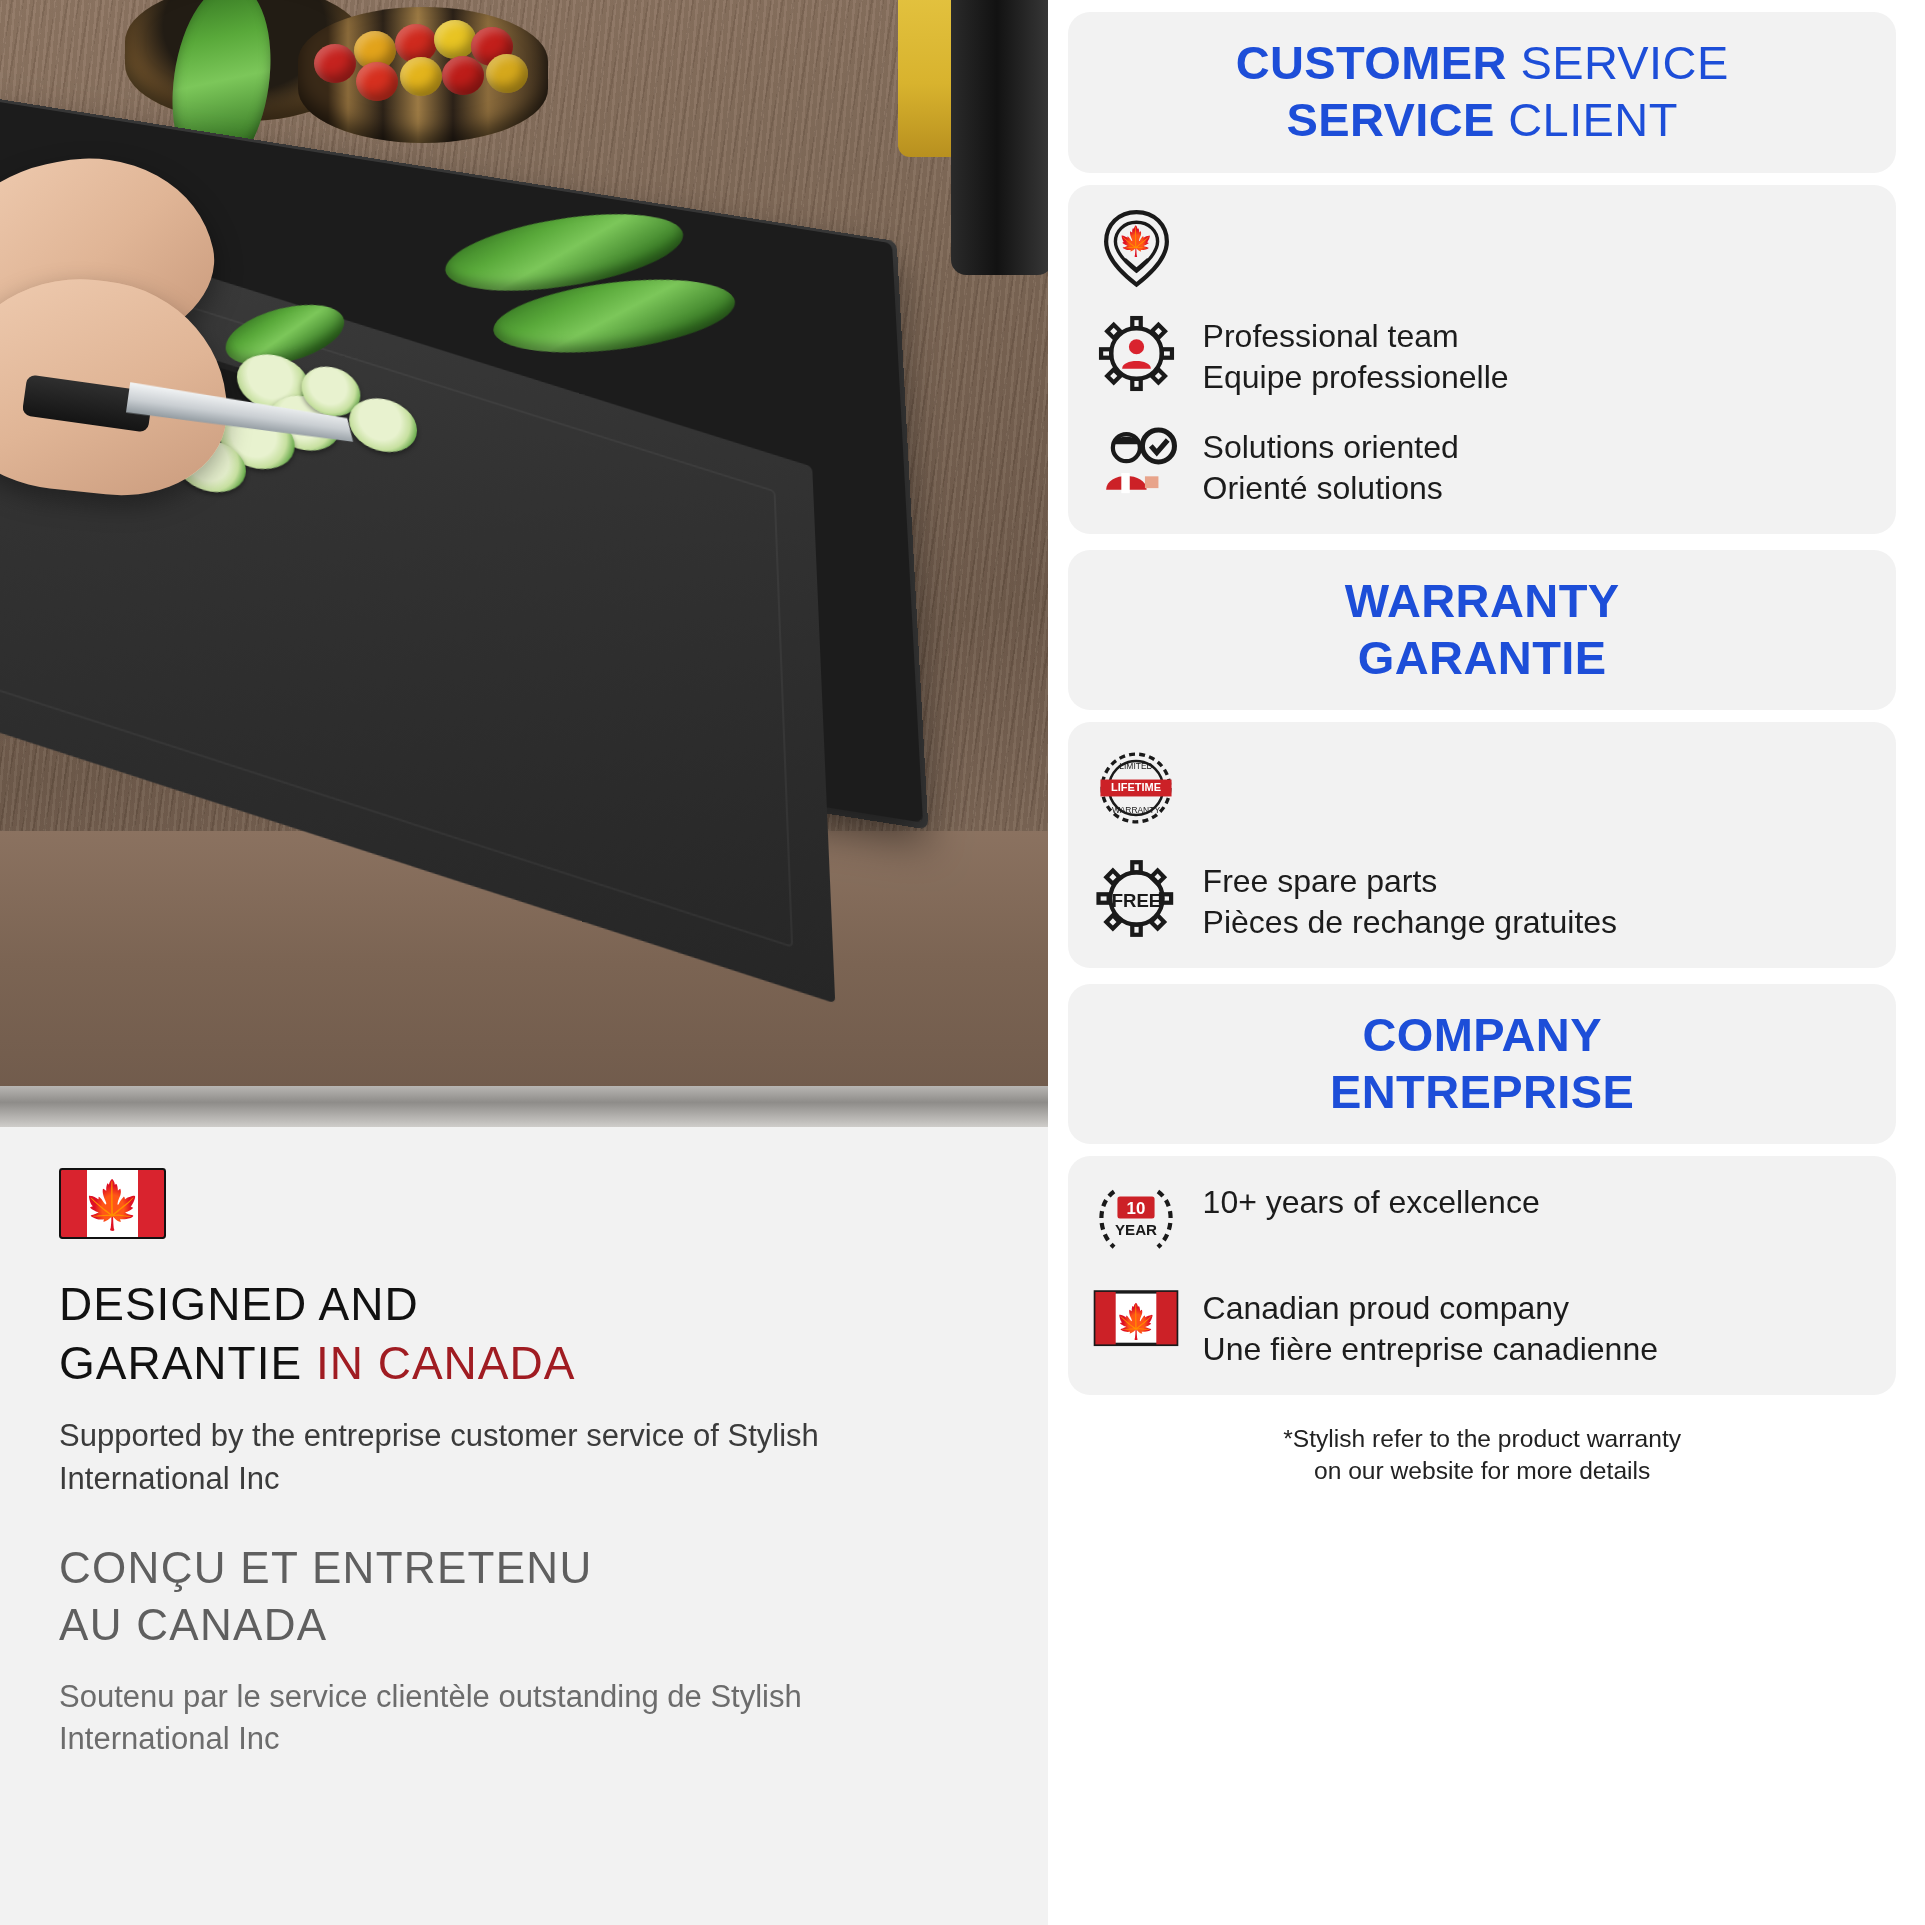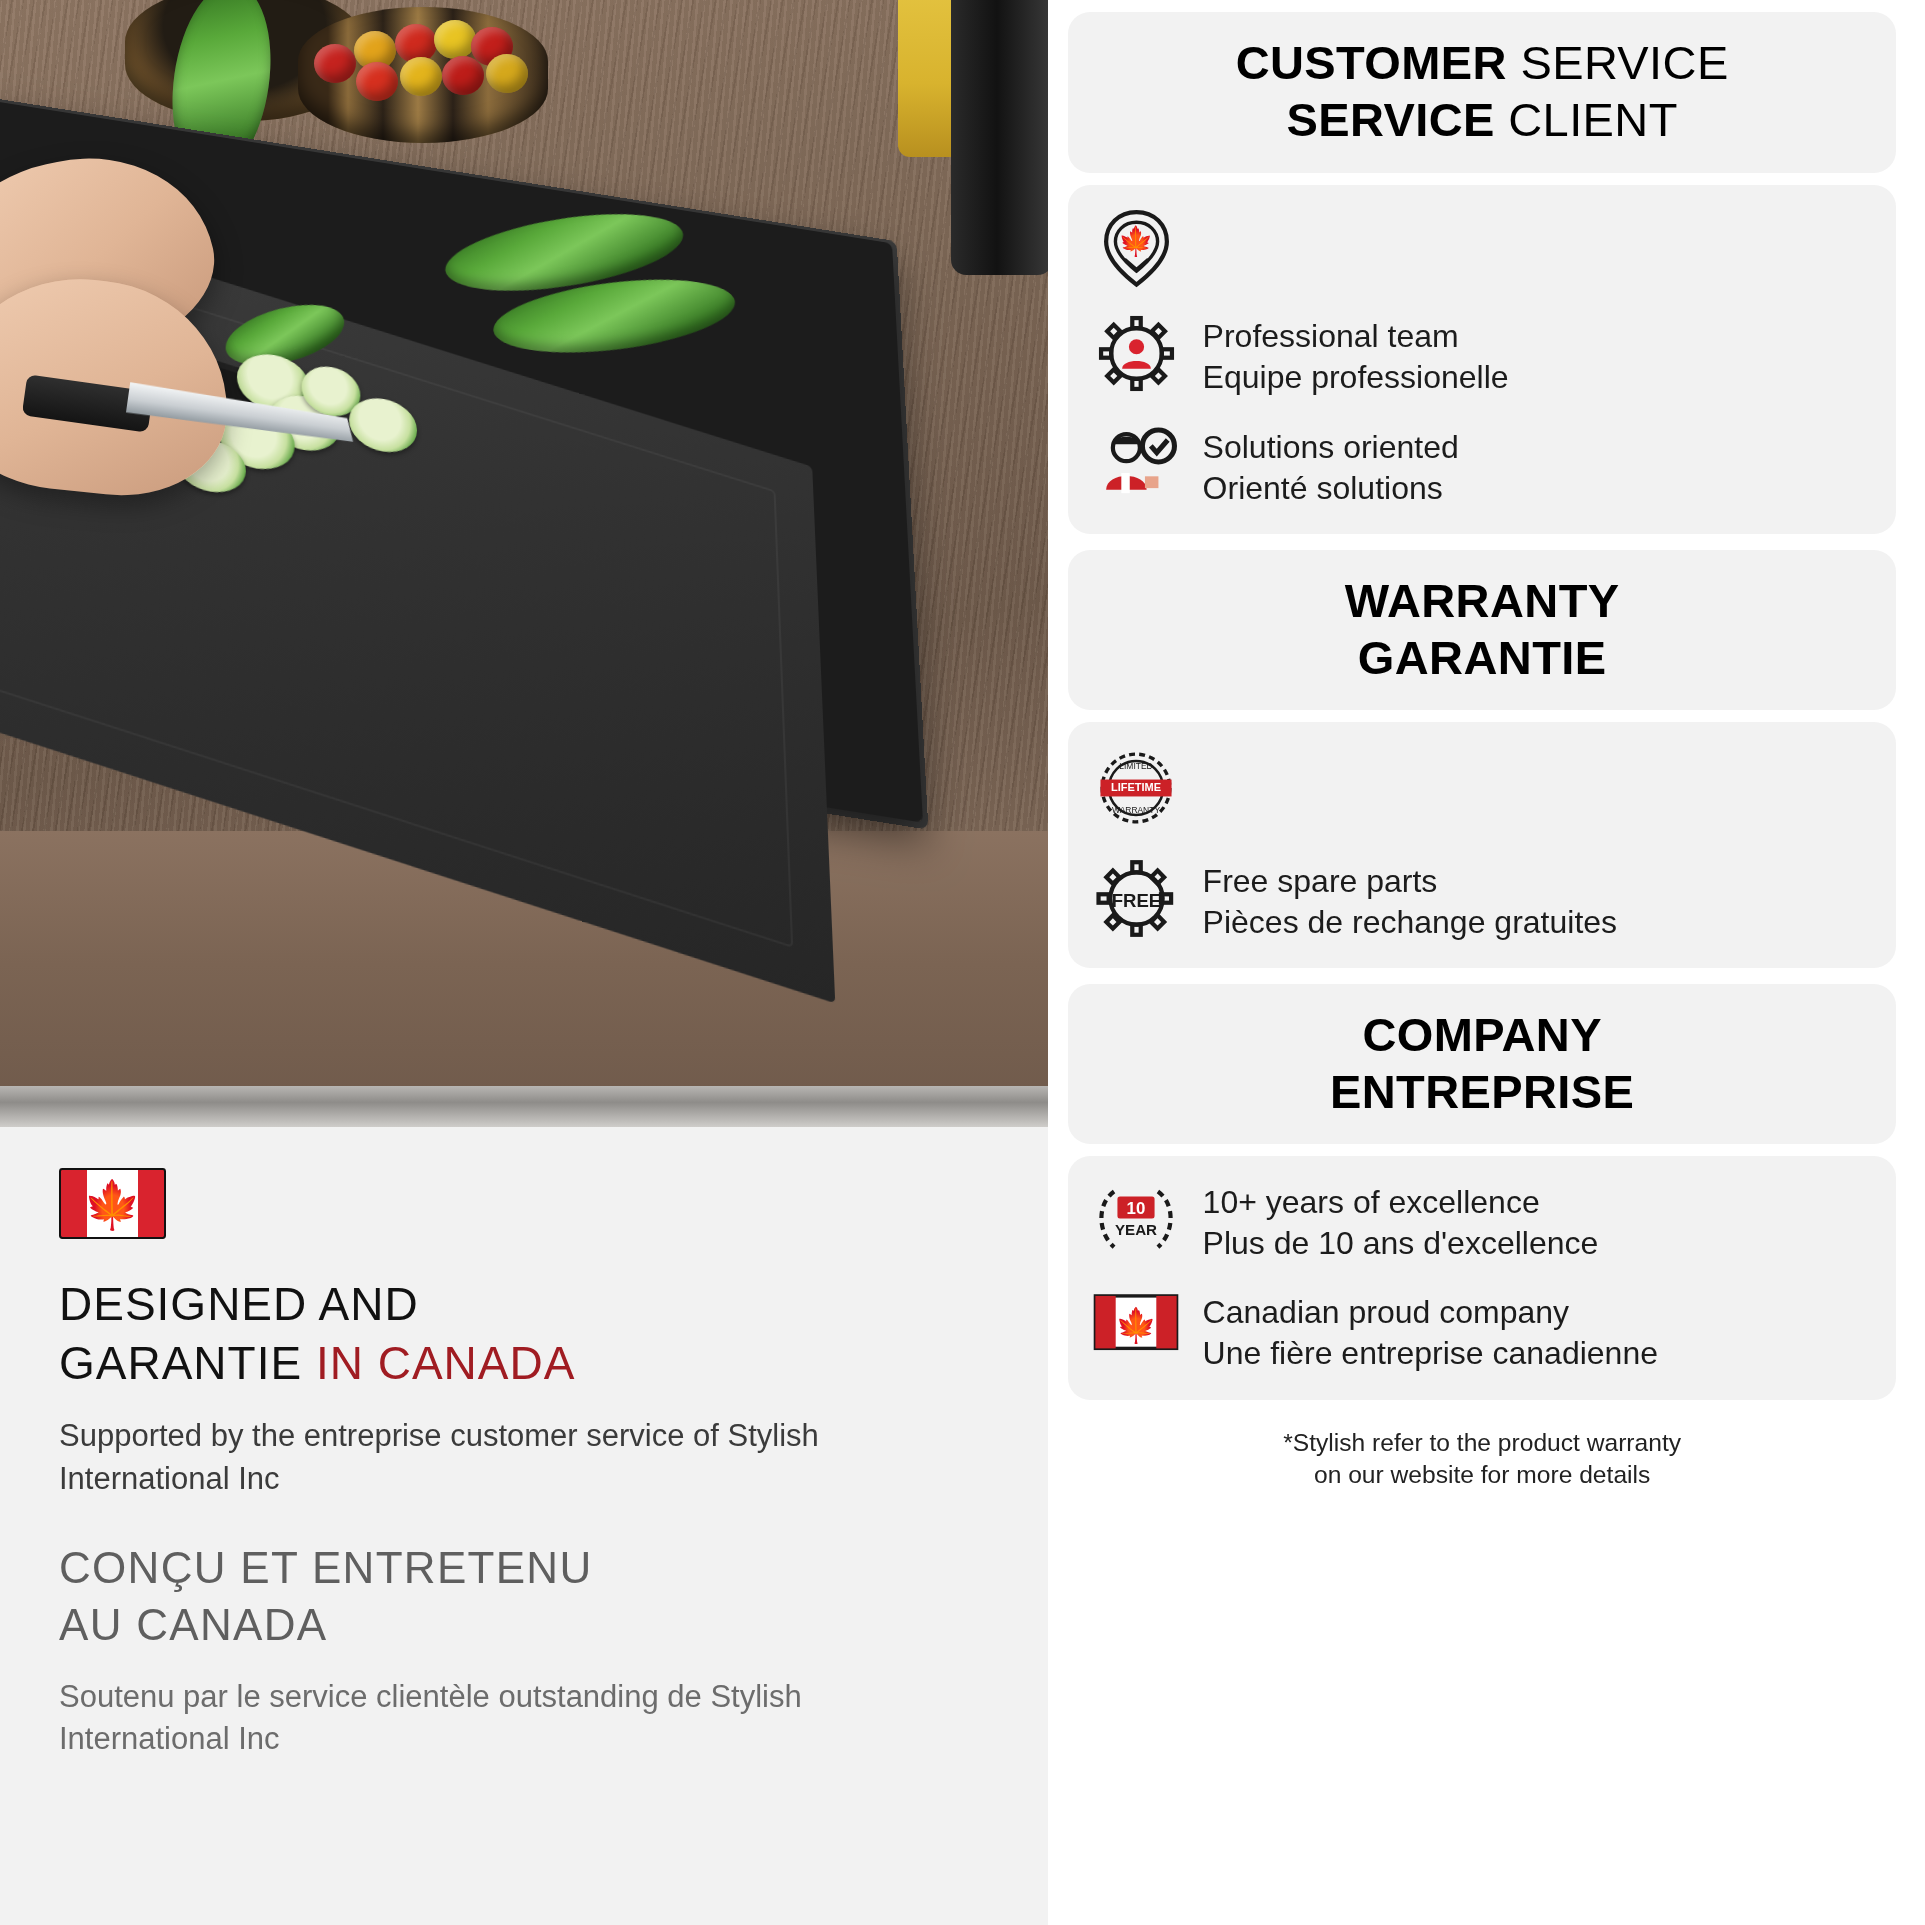--- a/index.html
+++ b/index.html
@@ -231,21 +231,21 @@
     padding: 22px 22px 25.4px 22px;
   }
   .card-title {
     background: #f2f2f2;
     border-radius: 22px;
     text-align: center;
     font-size: 47px;
     font-weight: bold;
     line-height: 1.22;
     letter-spacing: 0.4px;
-    color: #000000;
+    color: #1d4ed8;
     padding: 22px 17px 24px 17px;
     margin-bottom: 12px;
   }
   .card-title .light { font-weight: normal; }
   .rows { display: flex; flex-direction: column; gap: 25.4px; }
   .row { display: flex; align-items: flex-start; gap: 20.3px; }
   .row .ico { width: 92px; flex: 0 0 92px; display: flex; justify-content: center; align-items: center; }
   .row .txt { font-size: 32px; color: #1c1c1c; line-height: 1.28; padding-top: 3.4px; }
   .row .txt .l2 { display: block; }
   .footnote {
@@ -466,21 +466,20 @@
               <svg width="88" height="81" viewBox="0 0 104 96">
                 <path d="M26 16 C6 30 6 64 26 82" fill="none" stroke="#1a1a1a" stroke-width="5" stroke-dasharray="8 6"></path>
                 <path d="M78 16 C98 30 98 64 78 82" fill="none" stroke="#1a1a1a" stroke-width="5" stroke-dasharray="8 6"></path>
                 <rect x="30" y="22" width="44" height="26" fill="#cc2127" rx="3"></rect>
                 <text x="52" y="43" font-size="20" font-weight="bold" text-anchor="middle" fill="#ffffff" font-family="Liberation Sans, sans-serif">10</text>
                 <text x="52" y="68" font-size="18" font-weight="bold" text-anchor="middle" fill="#1a1a1a" font-family="Liberation Sans, sans-serif">YEAR</text>
               </svg>
             </div>
             <div class="txt">
               <span>10+ years of excellence</span>
-              <span class="l2">Plus de 10 ans d'excellence</span>
             </div>
           </div>
 
           <div class="row">
             <div class="ico">
               <svg width="88" height="68" viewBox="0 0 104 80">
                 <rect x="4" y="8" width="96" height="62" fill="#ffffff" stroke="#1a1a1a" stroke-width="4"></rect>
                 <rect x="4" y="8" width="24" height="62" fill="#cc2127"></rect>
                 <rect x="76" y="8" width="24" height="62" fill="#cc2127"></rect>
                 <text x="52" y="56" font-size="40" text-anchor="middle" fill="#cc2127">🍁</text>

